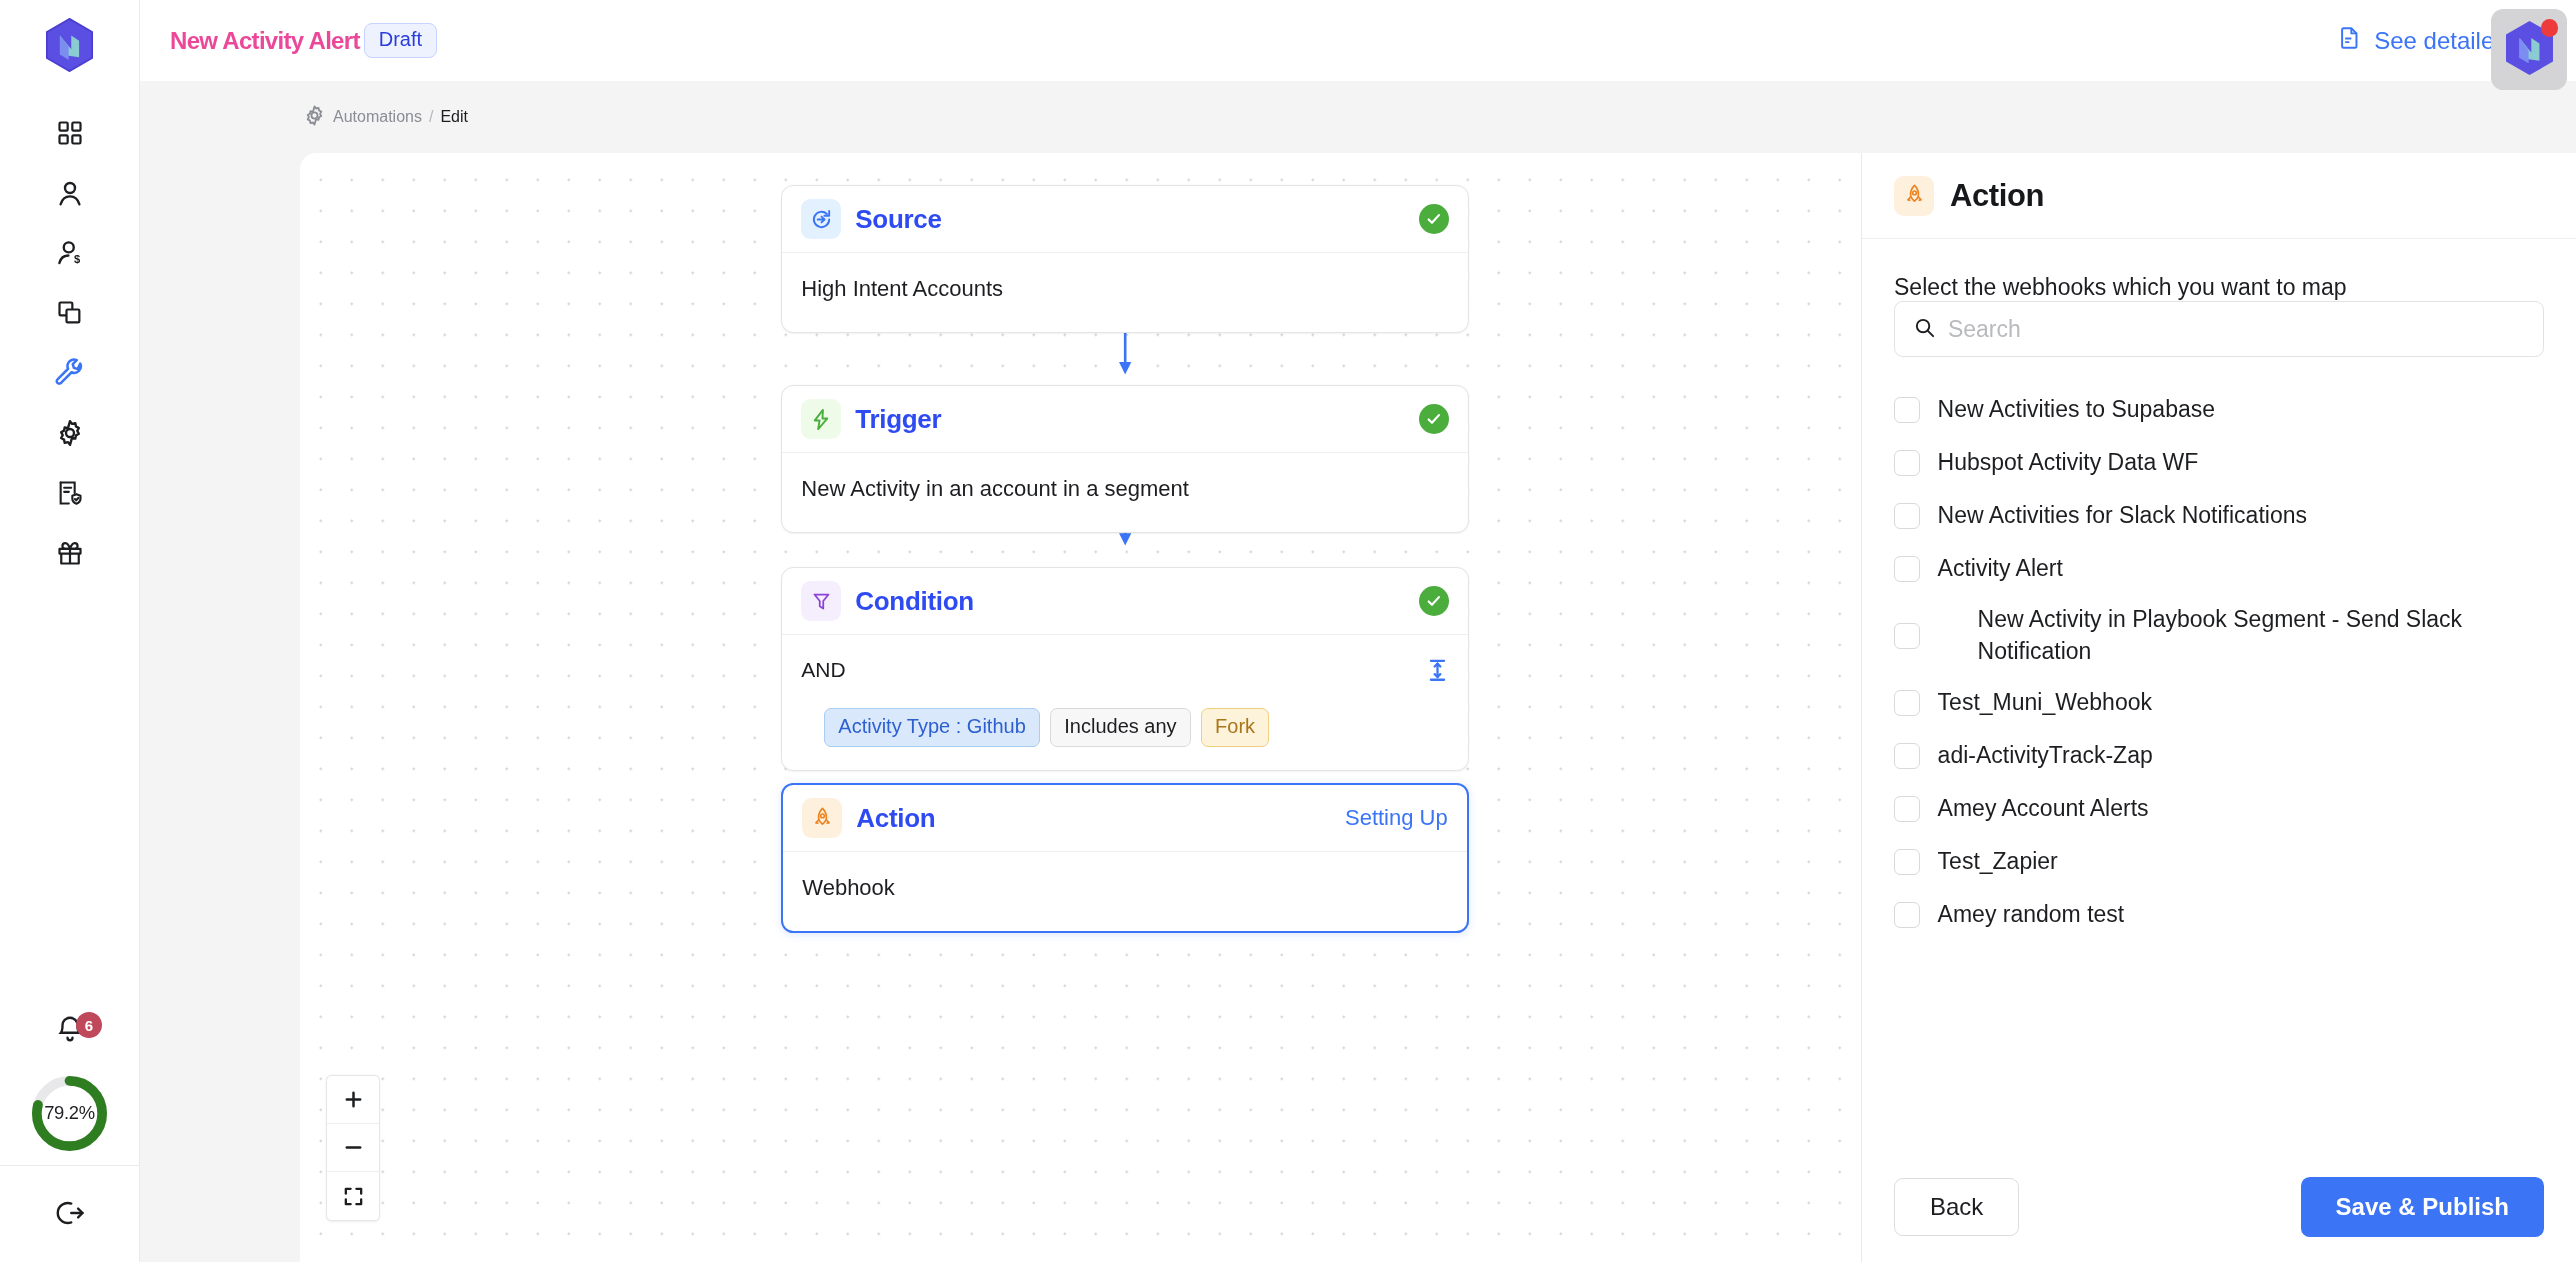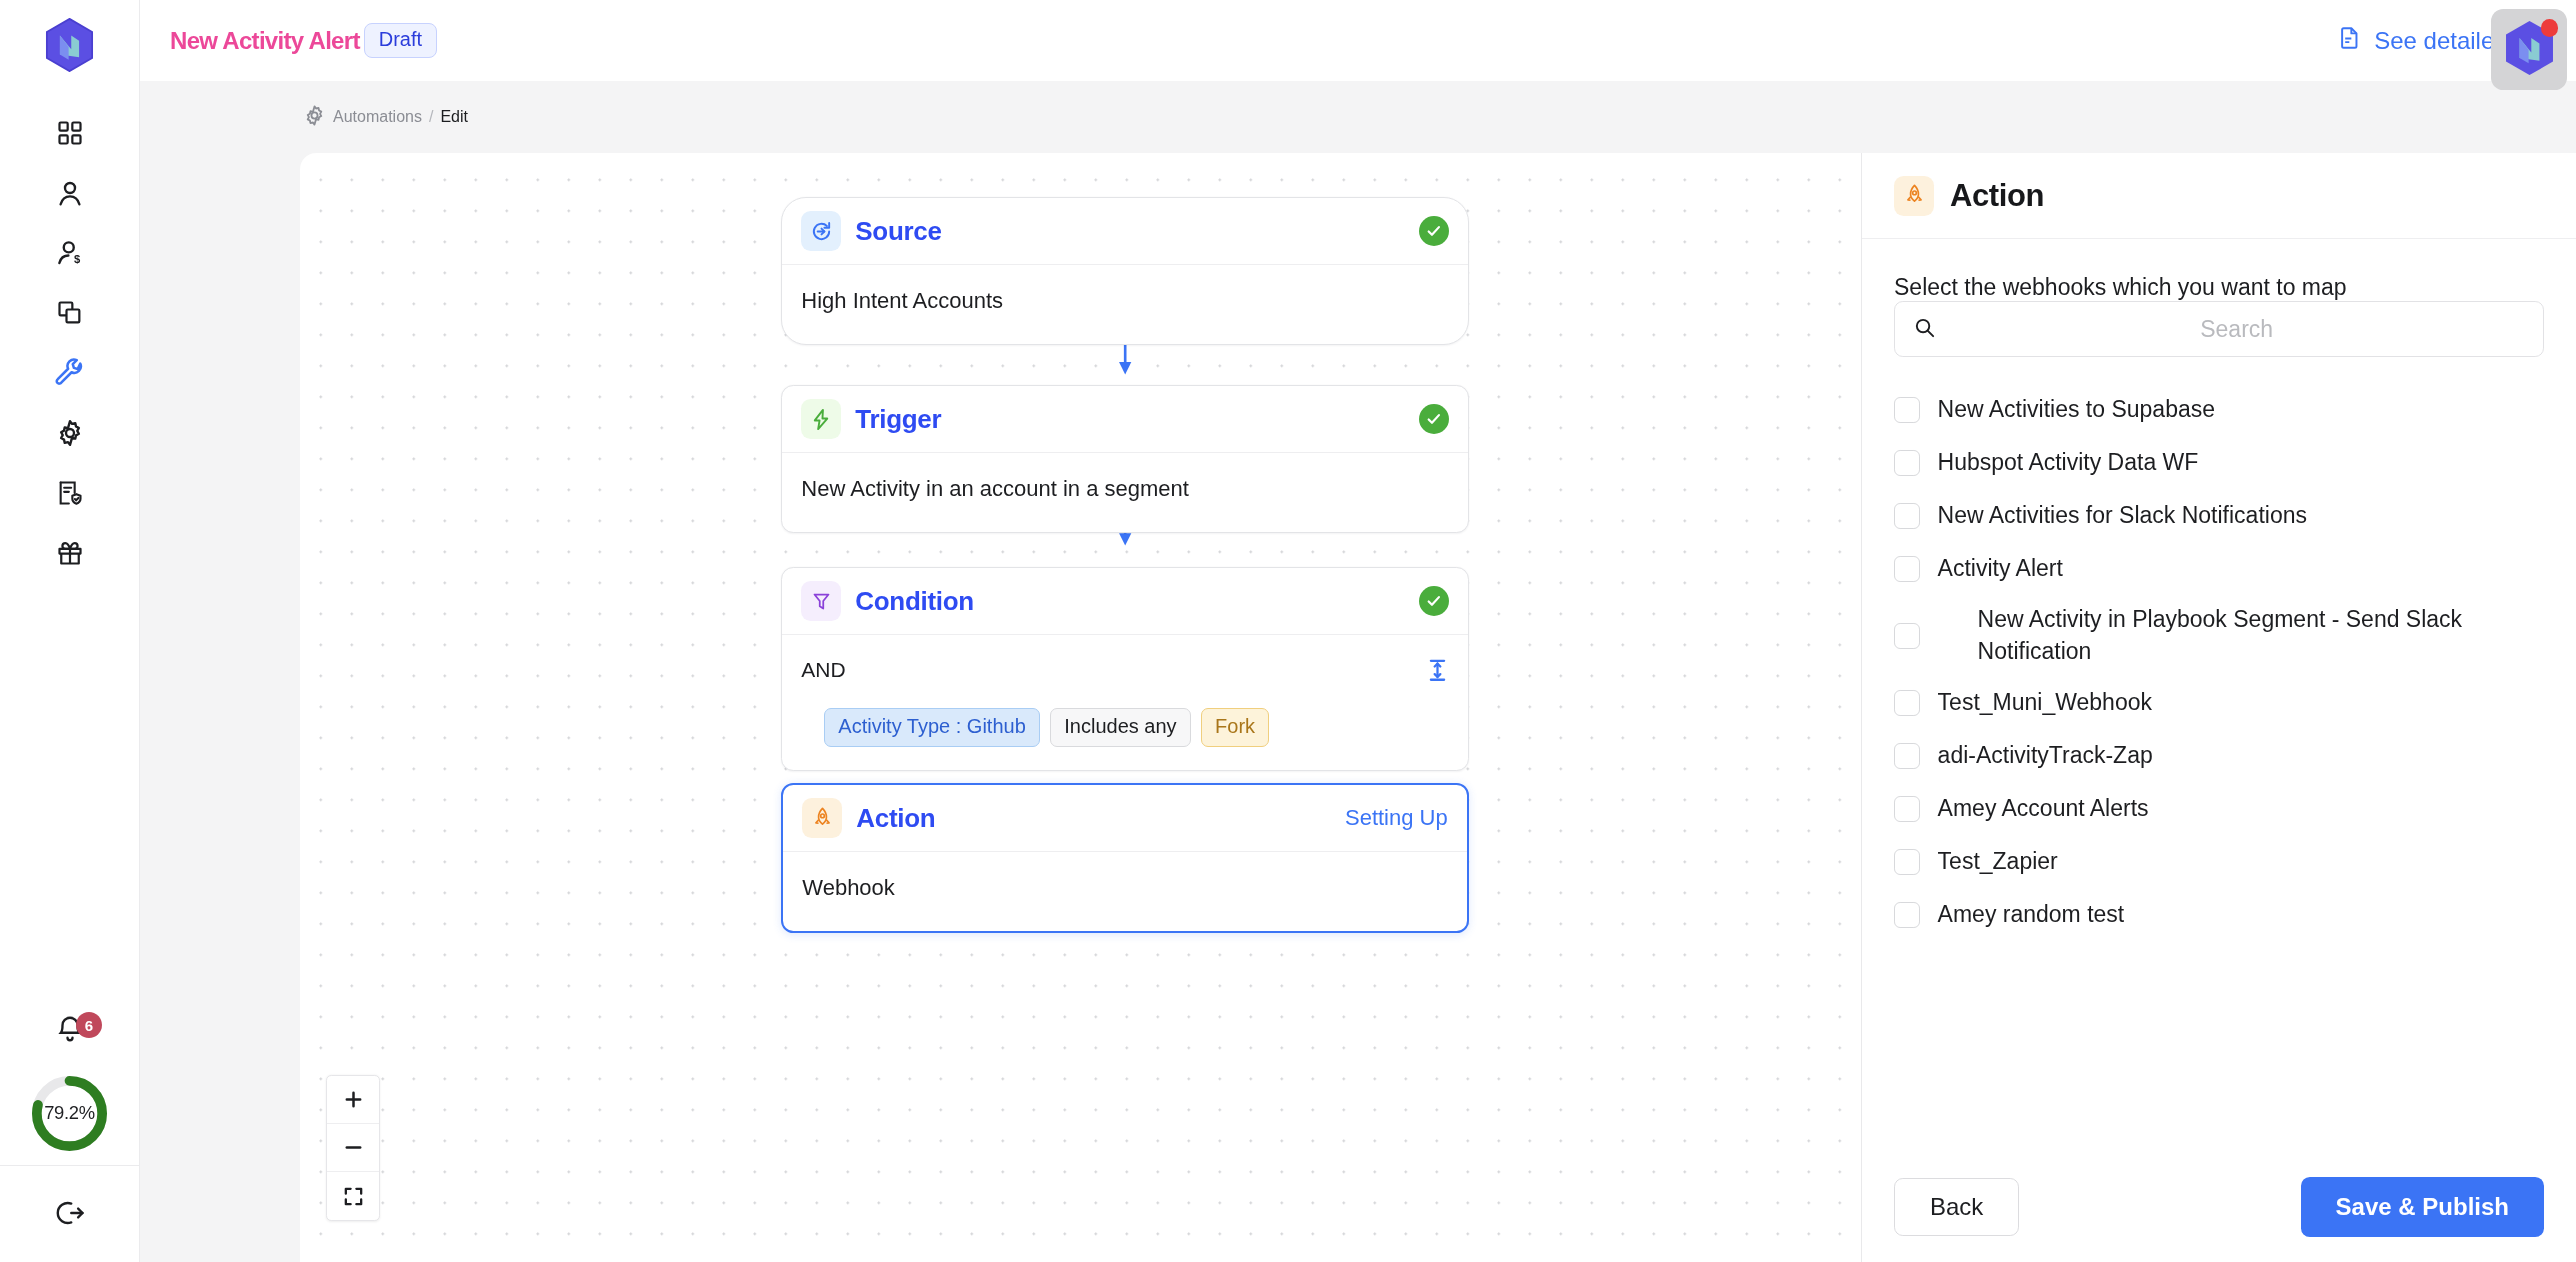--- a/index.html
+++ b/index.html
@@ -157,21 +157,21 @@
   .panel-title { font-size: 31px; font-weight: 700; color: #17181b; letter-spacing: -0.4px; }
   .panel-body { flex: 1; padding: 35px 32px 0; overflow: hidden; }
   .panel-desc { font-size: 23px; color: #1d1e21; }
   .search-box {
     height: 56px; border: 0.9px solid #e2e2e5; border-radius: 8.8px;
     display: flex; align-items: center; gap: 12.3px; padding: 0 17.6px;
     margin-bottom: 26px;
   }
   .search-box input {
     border: none; outline: none; font-size: 23px; flex: 1;
-    font-family: "Liberation Sans", sans-serif; color: #1d1e21; background: transparent; text-align: center;
+    font-family: "Liberation Sans", sans-serif; color: #1d1e21; background: transparent;
   }
   .search-box input::placeholder { color: #b9babe; }
   .wh-list { display: flex; flex-direction: column; }
   .wh-item { display: flex; align-items: center; gap: 17.6px; min-height: 53px; cursor: pointer; }
   .wh-box {
     width: 26px; height: 26px; flex: 0 0 26px;
     border: 0.9px solid #d8d9dc; border-radius: 6.1px; background: #fff;
   }
   .wh-label { font-size: 23px; color: #1d1e21; line-height: 1.35; }
   .panel-footer {
@@ -362,21 +362,21 @@
             <polygon points="933,238 947,238 940,252" fill="#3b74f5"></polygon>
             <line x1="940" y1="385" x2="940" y2="435" stroke="#3b74f5" stroke-width="3"></line>
             <polygon points="933,433 947,433 940,447" fill="#3b74f5"></polygon>
             <line x1="940" y1="578" x2="940" y2="628" stroke="#3b74f5" stroke-width="3"></line>
             <polygon points="933,626 947,626 940,640" fill="#3b74f5"></polygon>
           </svg>
           <div class="conn-dot" style="left:816px; top:151px;"></div>
           <div class="conn-dot" style="left:816px; top:323px;"></div>
           <div class="conn-dot" style="left:816px; top:492px;"></div>
 
-          <div class="node" style="top:44px;border-radius:25px;">
+          <div class="node" style="top:32px;">
             <div class="node-head">
               <span class="node-icon" style="background:#e3f0fd;">
                 <svg width="23" height="23" viewBox="0 0 24 24" fill="none" stroke="#3b74f5" stroke-width="2" stroke-linecap="round" stroke-linejoin="round">
                   <path d="M20 12a8 8 0 1 1-2.4-5.7"></path>
                     <path d="M20 3v5h-5"></path>
                     <path d="M8 12h7"></path>
                     <path d="M12 9l3 3-3 3"></path>
                 </svg>
               </span>
               <span class="node-title">Source</span>

